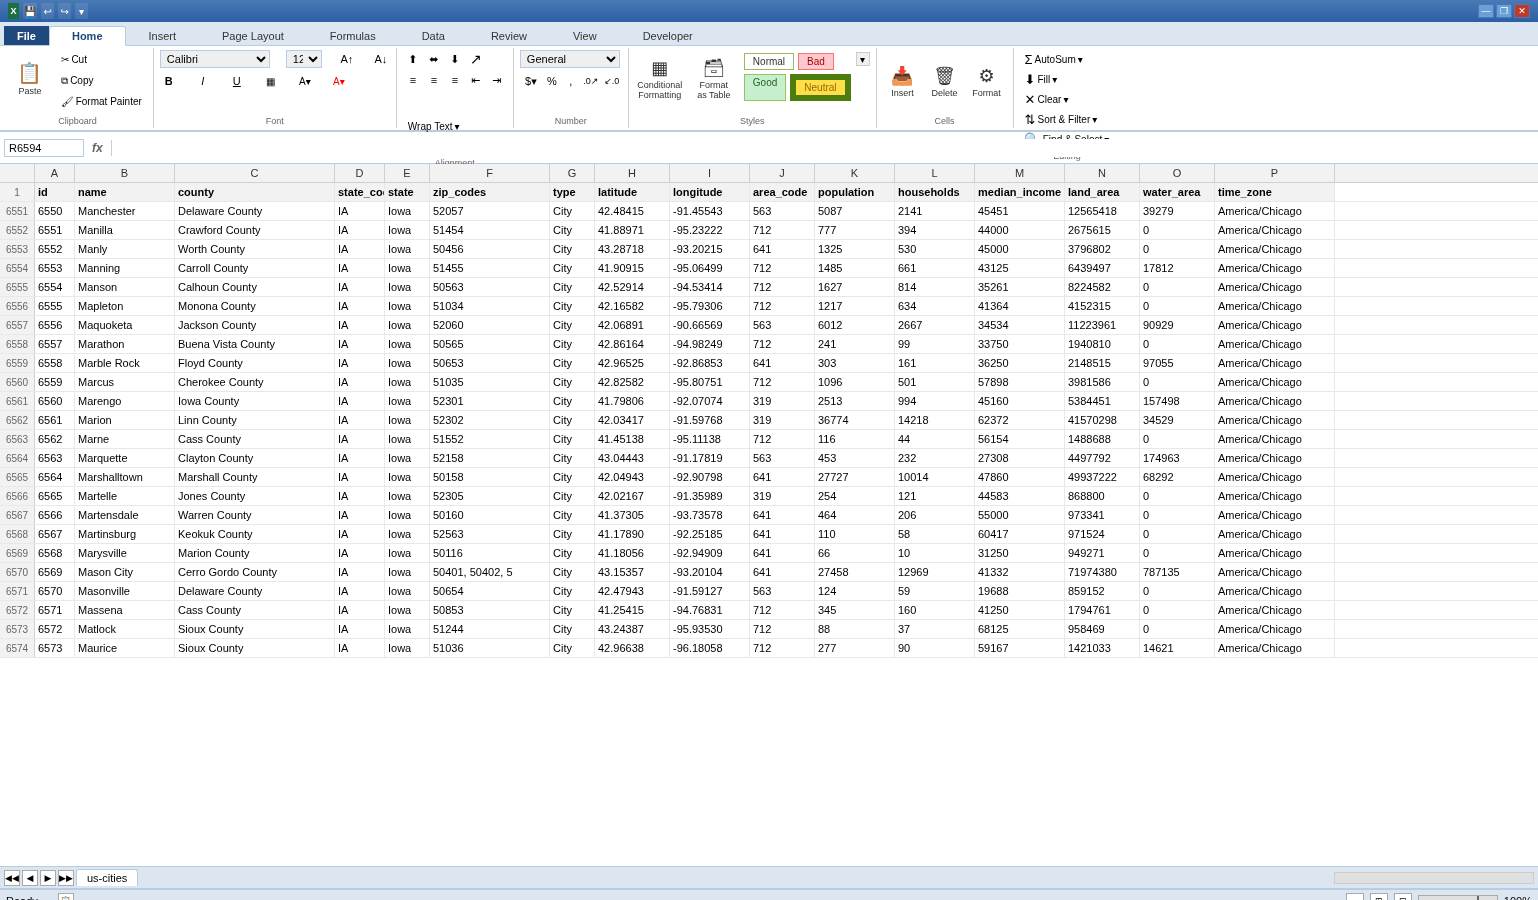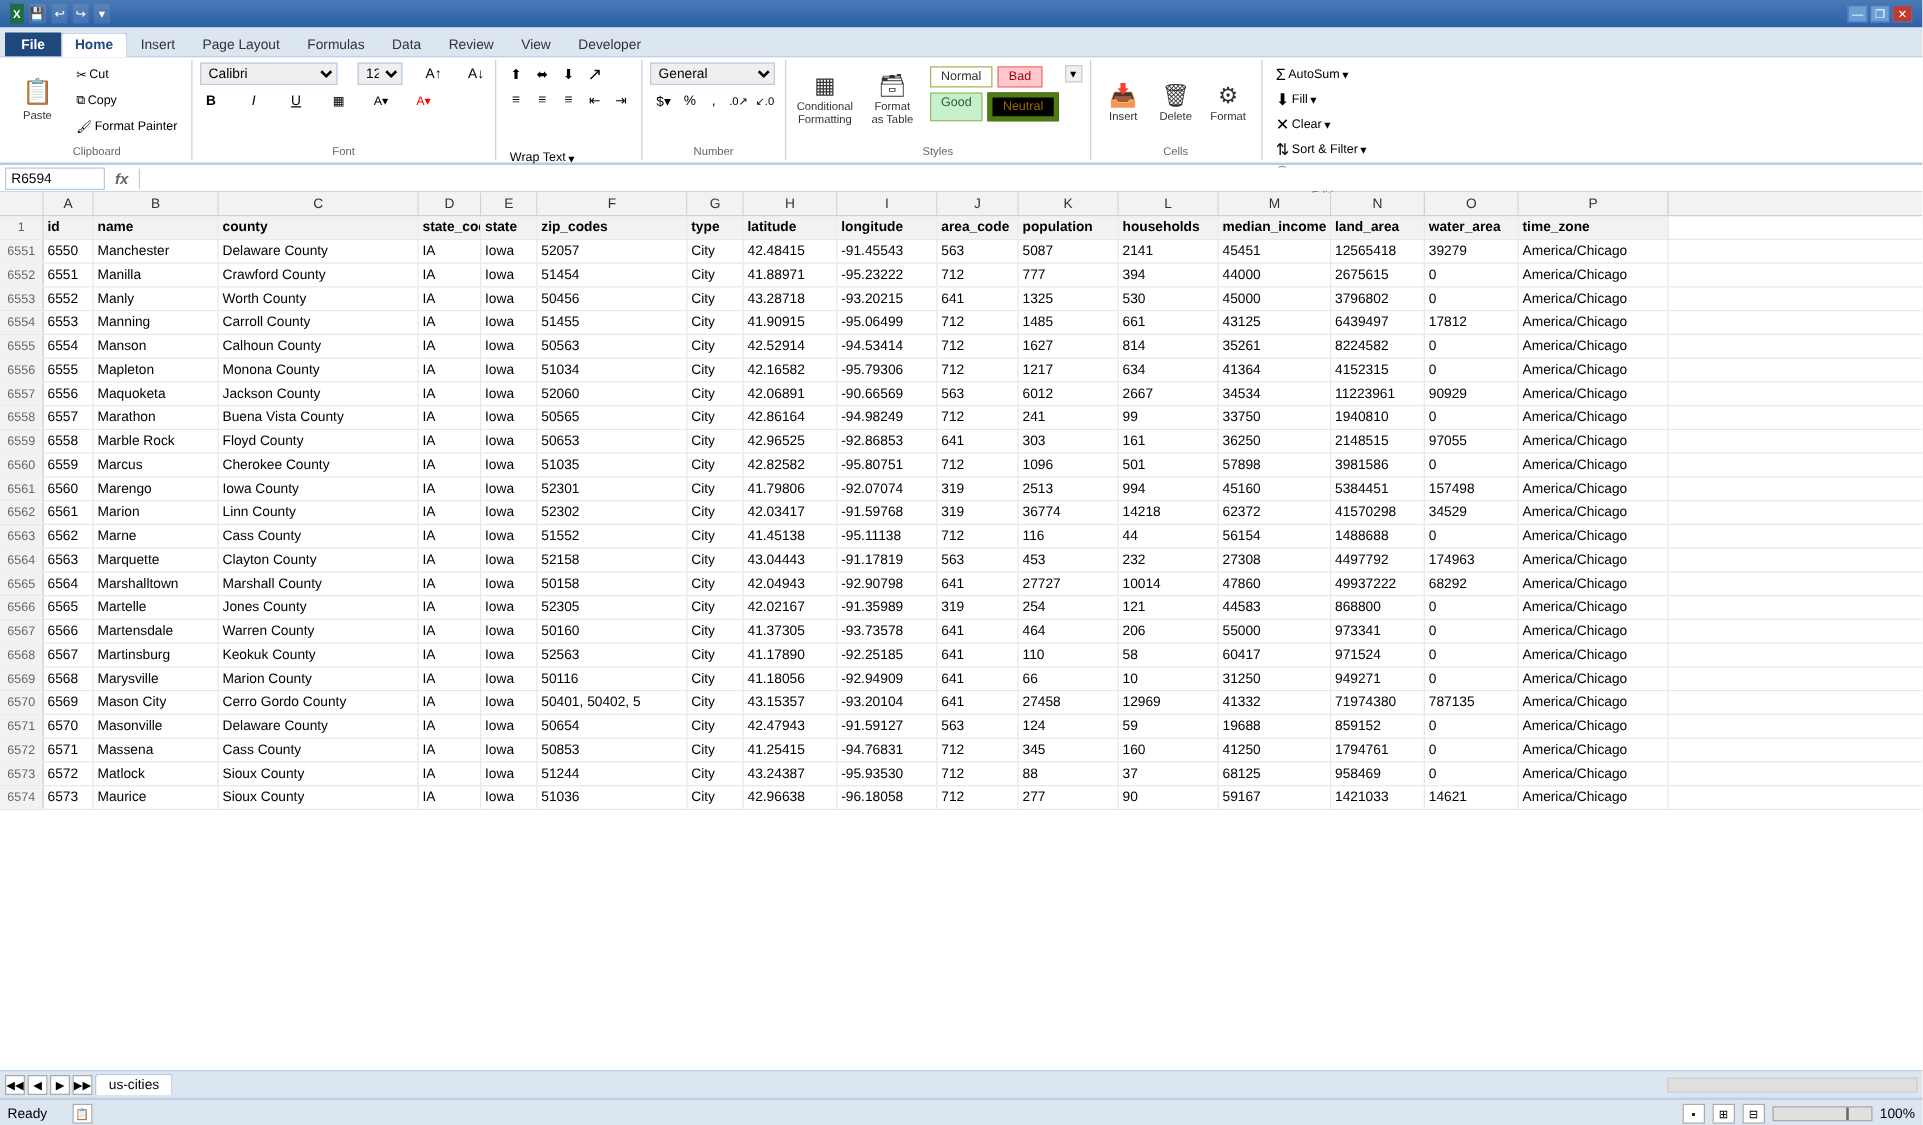--- a/index.html
+++ b/index.html
@@ -23,21 +23,21 @@
     
     #ribbon-tabs {
       background: #dce6f1;
       height: 24px;
       display: flex;
       align-items: flex-end;
       padding: 0 4px;
       border-bottom: 1px solid #b8cce4;
     }
     .ribbon-tab {
-      padding: 3px 10px;
+      padding: 3px 22px;
       font-size: 11px;
       cursor: pointer;
       border: 1px solid transparent;
       border-bottom: none;
       border-radius: 3px 3px 0 0;
       background: transparent;
       color: #333;
     }
     .ribbon-tab.active {
       background: white;
@@ -156,27 +156,27 @@
       display: inline-block;
       padding: 2px 8px;
       font-size: 10px;
       border: 1px solid #ccc;
       cursor: pointer;
       margin: 1px;
     }
     .style-normal { border: 1px solid #9bbb59; color: #333; }
     .style-bad { background: #ffc7ce; color: #9c0006; border: 1px solid #f1766d; }
     .style-good { background: #c6efce; color: #276221; border: 1px solid #9ac060; }
-    .style-neutral { background: #000000; color: #9c6500; border: 4px solid #4d7c0f; }
+    .style-neutral { background: #fde047; color: #9c6500; border: 6px solid #4d7c0f; }
 
     
     #formula-bar {
       background: white;
       border-bottom: 1px solid #b8cce4;
-      height: 22px;
+      height: 32px;
       display: flex;
       align-items: center;
       padding: 0 4px;
       gap: 4px;
     }
     #cell-ref {
       width: 80px;
       height: 18px;
       border: 1px solid #b8cce4;
       font-size: 11px;

